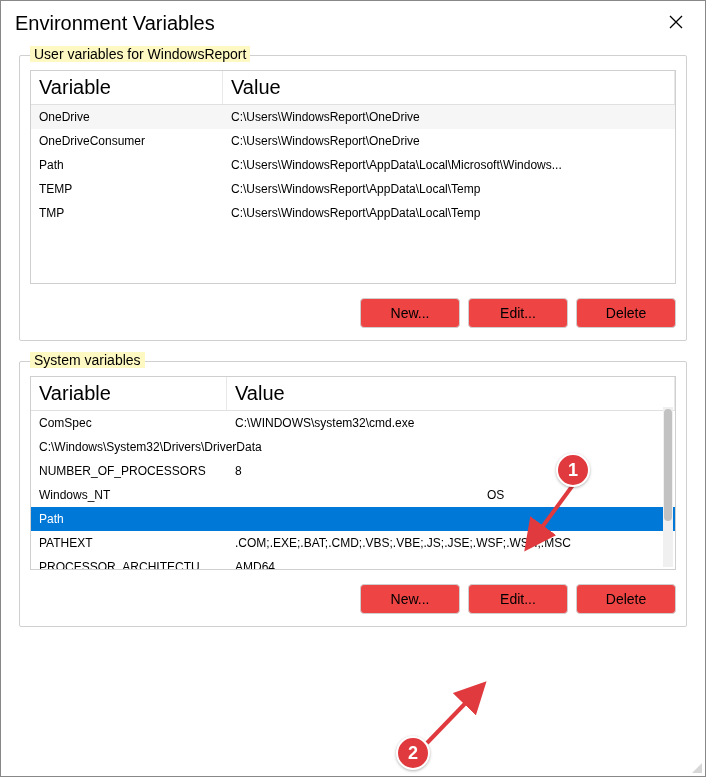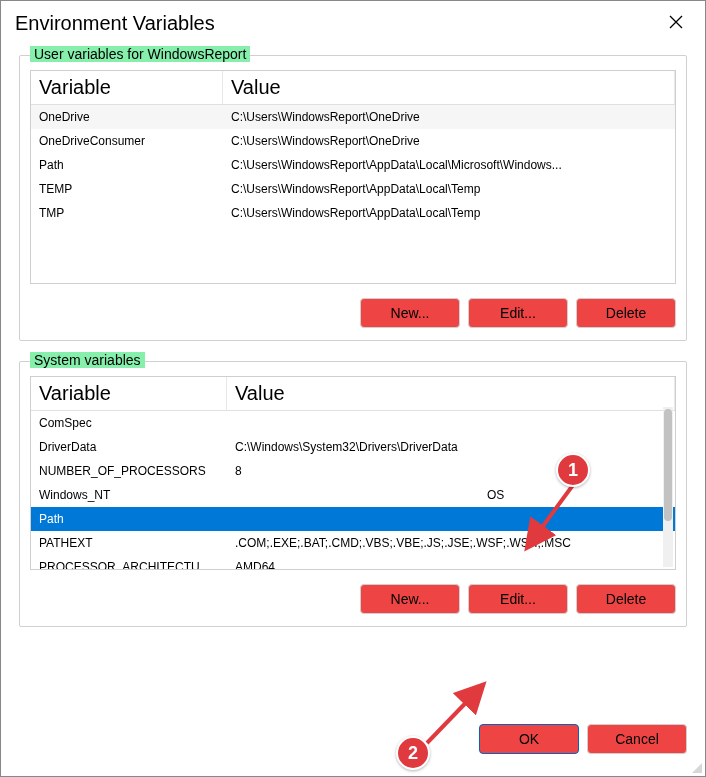--- a/index.html
+++ b/index.html
@@ -48,21 +48,21 @@
       border: 1px solid #d0d0d0;
       position: relative;
       padding: 14px 10px 12px 10px;
       margin-bottom: 20px;
       border-radius: 2px;
     }
     .group-label {
       position: absolute;
       top: -10px;
       left: 10px;
-      background: #86efac;
+      background: #fef9c3;
       padding: 0 4px;
       font-size: 14px;
     }
     .list {
       border: 1px solid #cfcfcf;
       background: #fff;
       height: 214px;
       overflow: hidden;
       position: relative;
     }
@@ -256,23 +256,23 @@
     <div class="group" style="margin-bottom:0;">
       <span class="group-label">System variables</span>
 
       <div class="list system">
         <div class="list-header">
           <div class="col col-var">Variable</div>
           <div class="col col-val">Value</div>
         </div>
         <div class="list-row">
           <div class="col col-var">ComSpec</div>
-        </div>
-        <div class="list-row">
-          <div class="col col-var">DriverData</div>
+          <div class="col col-val">C:\WINDOWS\system32\cmd.exe</div>
+        </div>
+        <div class="list-row">
           <div class="col col-val">C:\Windows\System32\Drivers\DriverData</div>
         </div>
         <div class="list-row">
           <div class="col col-var">NUMBER_OF_PROCESSORS</div>
           <div class="col col-val">8</div>
         </div>
         <div class="list-row">
           <div class="col col-val">Windows_NT</div>
           <div class="col col-var">OS</div>
         </div>
@@ -295,24 +295,20 @@
 
       <div class="button-row">
         <button class="btn">New...</button>
         <button class="btn">Edit...</button>
         <button class="btn">Delete</button>
       </div>
     </div>
 
   </div>
 
-  <div class="footer-row">
-    <button class="btn primary">OK</button>
-    <button class="btn">Cancel</button>
-  </div>
 
   <div class="resize-grip"></div>
 
   <div class="anno-badge" style="left:555px; top:452px;">1</div>
   <svg class="anno-arrow" style="left:508px; top:478px;" width="80" height="80">
     <defs>
       <marker id="ah1" markerWidth="8" markerHeight="8" refX="6" refY="4" orient="auto">
         <path d="M0,0 L8,4 L0,8 Z" fill="#e03a3e"></path>
       </marker>
     </defs>

